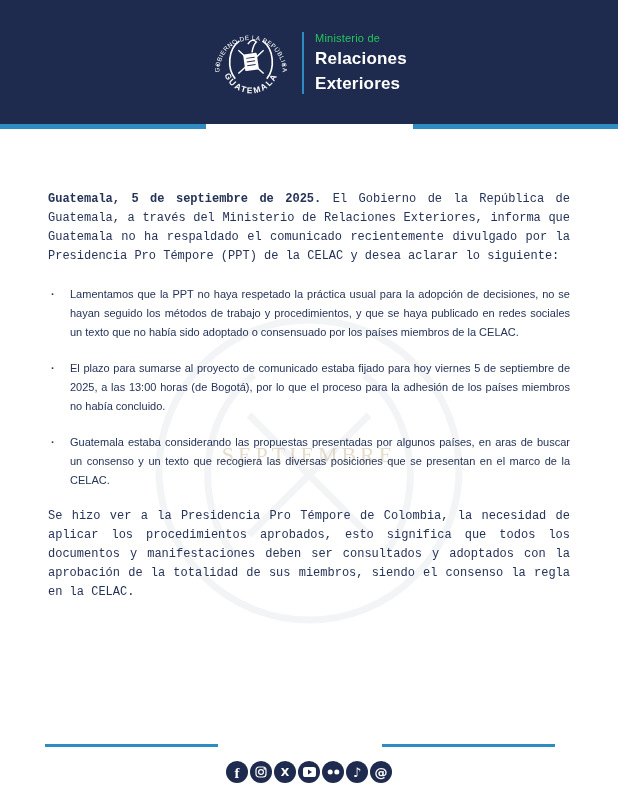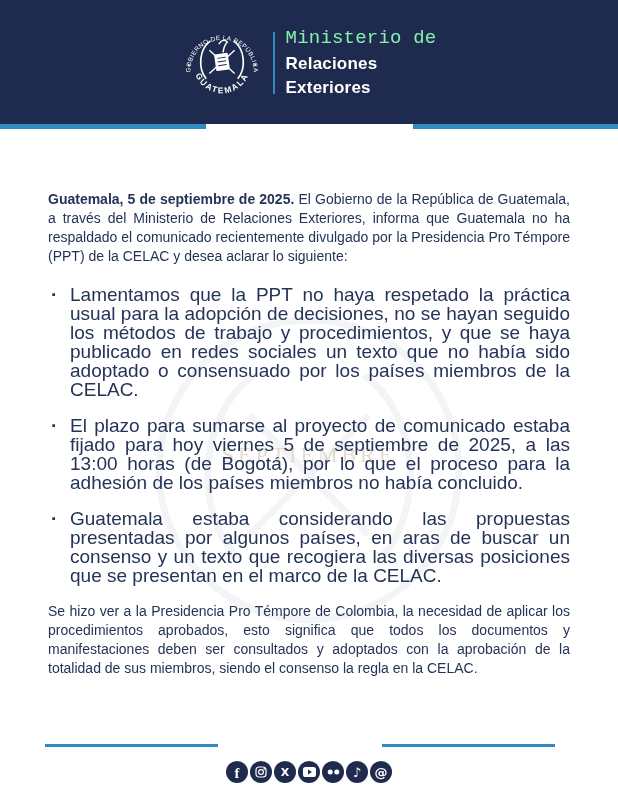--- a/index.html
+++ b/index.html
@@ -17,43 +17,43 @@
   }
   
   .top-banner{
     height:124px;background:var(--navy);
     display:flex;align-items:center;justify-content:center;
   }
   .brand{display:flex;align-items:center;gap:11px;margin-top:2px;}
   .seal{width:80px;height:80px;flex:0 0 auto;}
   .brand-divider{width:2px;height:62px;background:var(--accent);}
   .ministry{color:#fff;line-height:1.1;}
-  .ministry .m-light{font-size:19px;font-weight:400;color:#86efac;letter-spacing:.2px;font-family:Liberation Mono, monospace;}
+  .ministry .m-light{font-size:11px;font-weight:400;color:#22c55e;letter-spacing:.2px;}
   .ministry .m-bold{font-size:17px;font-weight:bold;letter-spacing:.2px;margin-top:6px;}
   
   .stripe-row{display:flex;height:5px;}
   .stripe-row .seg-blue{background:var(--accent);}
   .stripe-row .seg-left{width:206px;}
   .stripe-row .seg-gap{flex:1;background:#fff;}
   .stripe-row .seg-right{width:205px;}
   
   .content{position:relative;padding:38px 48px 0;}
   .doc-title{
     text-align:center;font-size:21px;font-weight:bold;
     letter-spacing:.6px;color:var(--navy);
   }
   .para{
-    margin-top:23px;font-size:14px;line-height:19px;
-    text-align:justify;color:var(--text);
+    margin-top:23px;font-size:12px;line-height:19px;
+    text-align:justify;color:var(--text);font-family:Liberation Mono, monospace;
   }
   .para b{font-weight:bold;}
   .bullets{list-style:none;margin-top:19px;}
   .bullets li{
     position:relative;padding-left:22px;margin-bottom:17px;
-    font-size:19px;line-height:19px;text-align:justify;color:var(--text);
+    font-size:11px;line-height:19px;text-align:justify;color:var(--text);
   }
   .bullets li::before{
     content:"·";position:absolute;left:3px;top:0;font-weight:bold;color:var(--text);
   }
   .closing{margin-top:1px;}
   
   .watermark{
     position:absolute;top:300px;left:50%;transform:translateX(-50%);
     width:340px;height:340px;pointer-events:none;z-index:0;
   }

